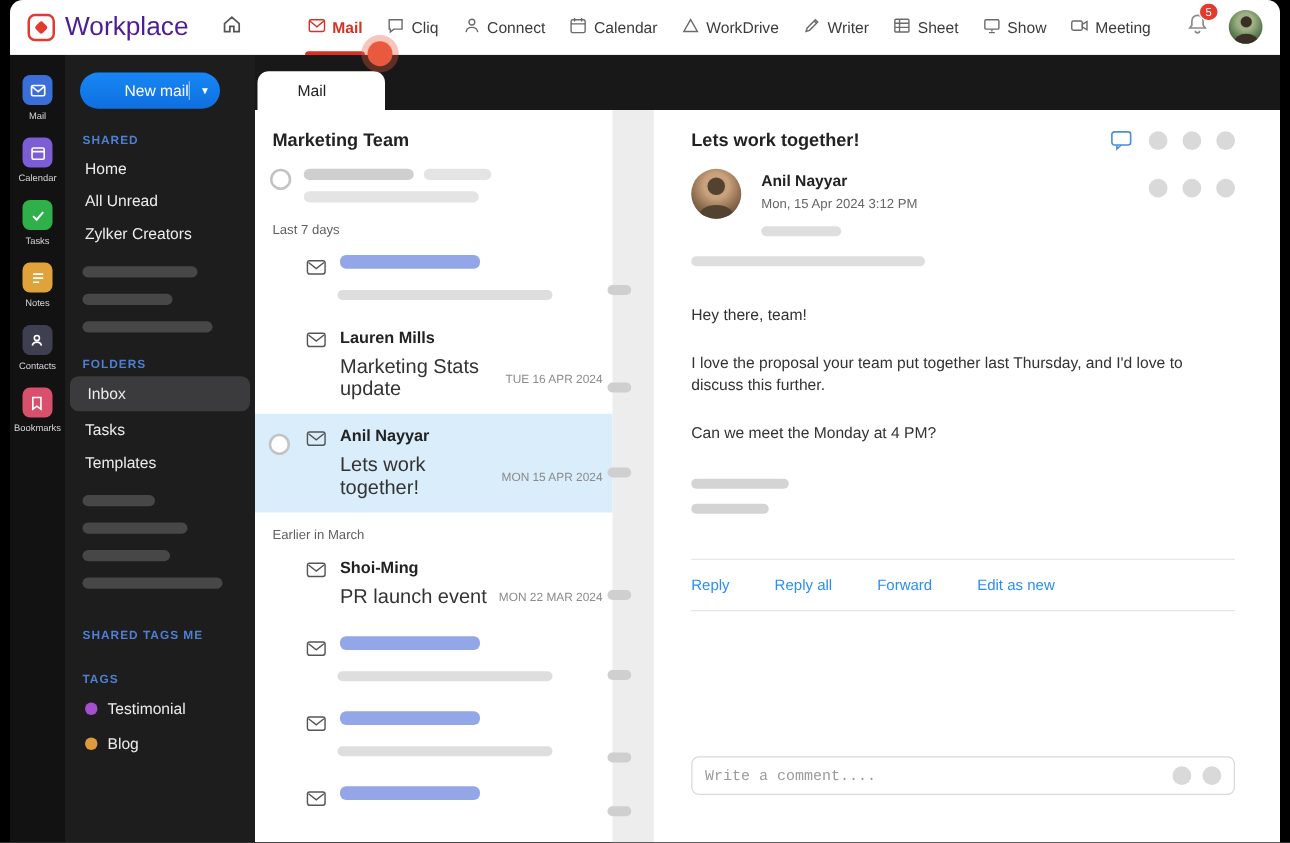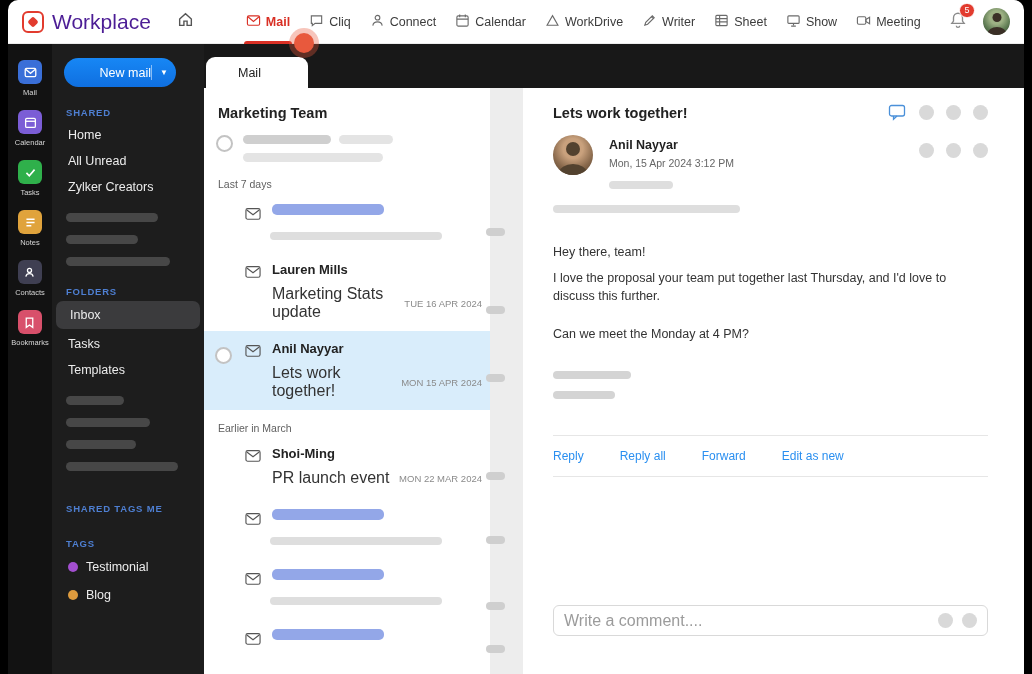--- a/index.html
+++ b/index.html
@@ -101,32 +101,32 @@
   .av-lg::before{content:"";position:absolute;top:7px;left:50%;transform:translateX(-50%);width:14px;height:14px;border-radius:50%;background:#53422f;}
   .av-lg::after{content:"";position:absolute;bottom:-7px;left:50%;transform:translateX(-50%);width:28px;height:18px;border-radius:50% 50% 0 0;background:#53422f;}
   .sender-meta{margin-left:16px;flex:1;}
   .s-name{font-size:12.5px;font-weight:bold;color:#222;margin-top:3px;}
   .s-time{font-size:10.5px;color:#666;margin-top:5px;}
   .sr-icons{display:flex;gap:12px;margin-top:8px;}
   .meta-skel{width:64px;height:8px;border-radius:4px;background:#dedede;margin-top:12px;}
   .wide-skel{width:187px;height:8px;border-radius:4px;background:#dedede;margin-top:16px;}
   .body-text p{font-size:12.5px;color:#333;line-height:1.45;}
   .p1{margin-top:30px;}
-  .p2{margin-top:8px;max-width:420px;}
+  .p2{margin-top:20px;max-width:420px;}
   .p3{margin-top:20px;}
   .sig1{width:78px;height:8px;border-radius:4px;background:#d4d4d4;margin-top:27px;}
   .sig2{width:62px;height:8px;border-radius:4px;background:#d4d4d4;margin-top:12px;}
   .hr{height:1px;background:#e6e6e6;}
   .hr1{margin-top:36px;}
   .hr2{margin-top:13px;}
   .actions{display:flex;gap:36px;margin-top:13px;}
   .action-link{font-size:12px;color:#2a8ff0;cursor:pointer;}
   .comment{position:absolute;left:30px;right:36px;bottom:38px;height:31px;border:1px solid #d9d9d9;border-radius:6px;
            display:flex;align-items:center;padding:0 10px;background:#fff;}
-  .comment input{flex:1;border:none;outline:none;font-size:16px;color:#444;font-family:Liberation Sans, sans-serif;}
+  .comment input{flex:1;border:none;outline:none;font-size:12px;color:#444;font-family:Liberation Mono, monospace;}
   .comment input::placeholder{color:#9b9b9b;}
   .comment .gcirc{width:15px;height:15px;margin-left:9px;}
 </style>
 </head>
 <body>
 
 <div class="screen">
 
   <div class="topbar">
     <div class="brand">

